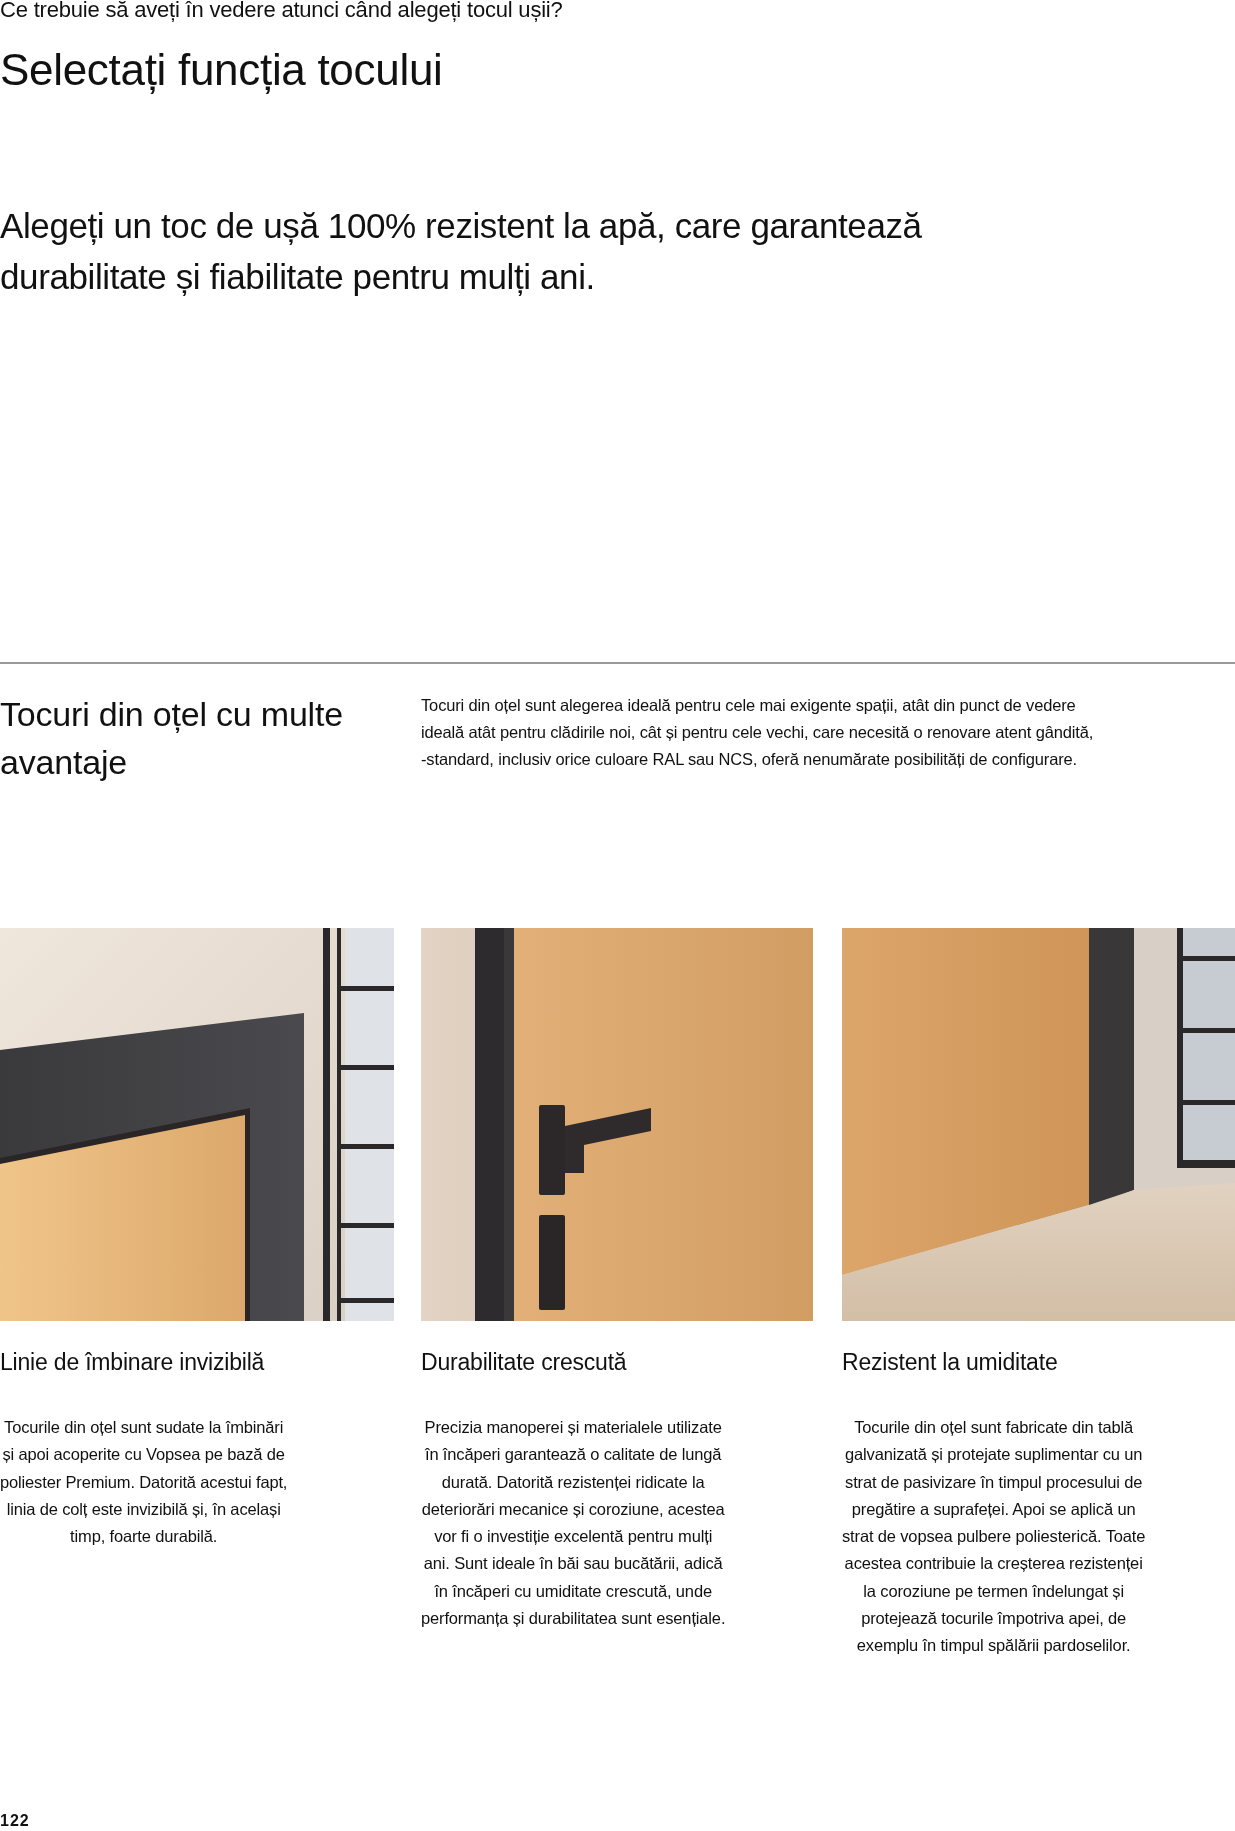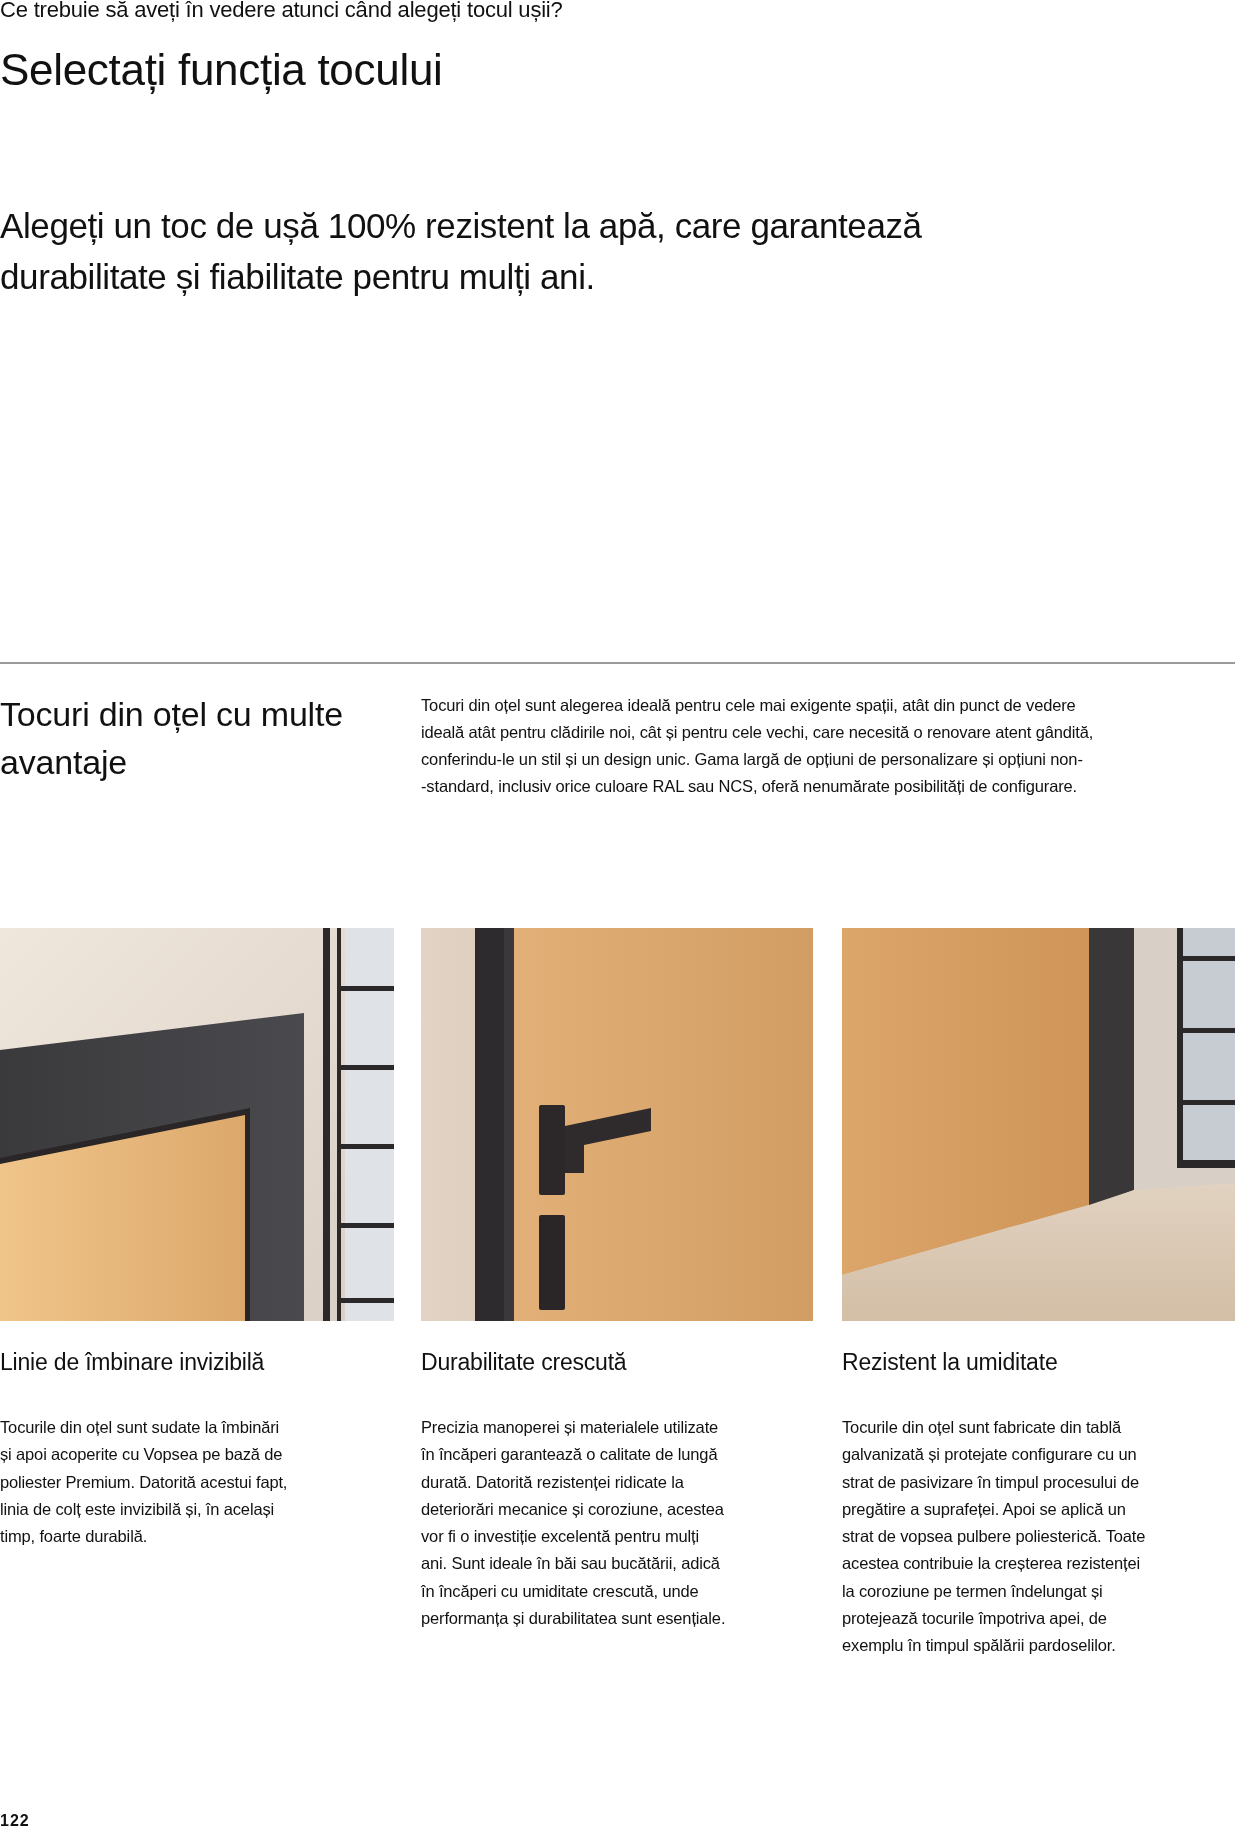--- a/index.html
+++ b/index.html
@@ -84,21 +84,21 @@
       font-weight: 400;
       letter-spacing: -0.2px;
       white-space: nowrap;
     }
     .feature-body {
       top: 1414px;
       font-size: 16.5px;
       line-height: 27.3px;
       letter-spacing: -0.15px;
     }
-    .feature-body span { display: block; white-space: nowrap; }
+    .feature-body span { display: block; white-space: nowrap; text-align: center; }
     .col-1 { left: 0; }
     .col-2 { left: 421px; }
     .col-3 { left: 842px; }
 
     .page-number {
       left: 0; top: 1812px;
       font-size: 16px;
       line-height: 18px;
       font-weight: 700;
       letter-spacing: 1px;
@@ -119,21 +119,20 @@
 <div class="abs rule"></div>
 
 <h2 class="abs section-title">
   <span>Tocuri din oțel cu multe</span>
   <span>avantaje</span>
 </h2>
 
 <div class="abs intro">
   <span>Tocuri din oțel sunt alegerea ideală pentru cele mai exigente spații, atât din punct de vedere</span>
   <span>ideală atât pentru clădirile noi, cât și pentru cele vechi, care necesită o renovare atent gândită,</span>
-  <span>conferindu-le un stil și un design unic. Gama largă de opțiuni de personalizare și opțiuni non-</span>
   <span>-standard, inclusiv orice culoare RAL sau NCS, oferă nenumărate posibilități de configurare.</span>
 </div>
 
 <div class="abs photo photo-1">
   <svg viewBox="0 0 394 393" preserveAspectRatio="none">
     <defs>
       <linearGradient id="w1" x1="0" y1="0" x2="1" y2="1">
         <stop offset="0" stop-color="#efe6dc"></stop>
         <stop offset="1" stop-color="#d9cec4"></stop>
       </linearGradient>
@@ -225,21 +224,21 @@
   <span>deteriorări mecanice și coroziune, acestea</span>
   <span>vor fi o investiție excelentă pentru mulți</span>
   <span>ani. Sunt ideale în băi sau bucătării, adică</span>
   <span>în încăperi cu umiditate crescută, unde</span>
   <span>performanța și durabilitatea sunt esențiale.</span>
 </div>
 
 <h3 class="abs feature-title col-3">Rezistent la umiditate</h3>
 <div class="abs feature-body col-3">
   <span>Tocurile din oțel sunt fabricate din tablă</span>
-  <span>galvanizată și protejate configurare cu un</span>
+  <span>galvanizată și protejate suplimentar cu un</span>
   <span>strat de pasivizare în timpul procesului de</span>
   <span>pregătire a suprafeței. Apoi se aplică un</span>
   <span>strat de vopsea pulbere poliesterică.  Toate</span>
   <span>acestea contribuie la creșterea rezistenței</span>
   <span>la coroziune pe termen îndelungat și</span>
   <span>protejează tocurile împotriva apei, de</span>
   <span>exemplu în timpul spălării pardoselilor.</span>
 </div>
 
 <div class="abs page-number">122</div>

